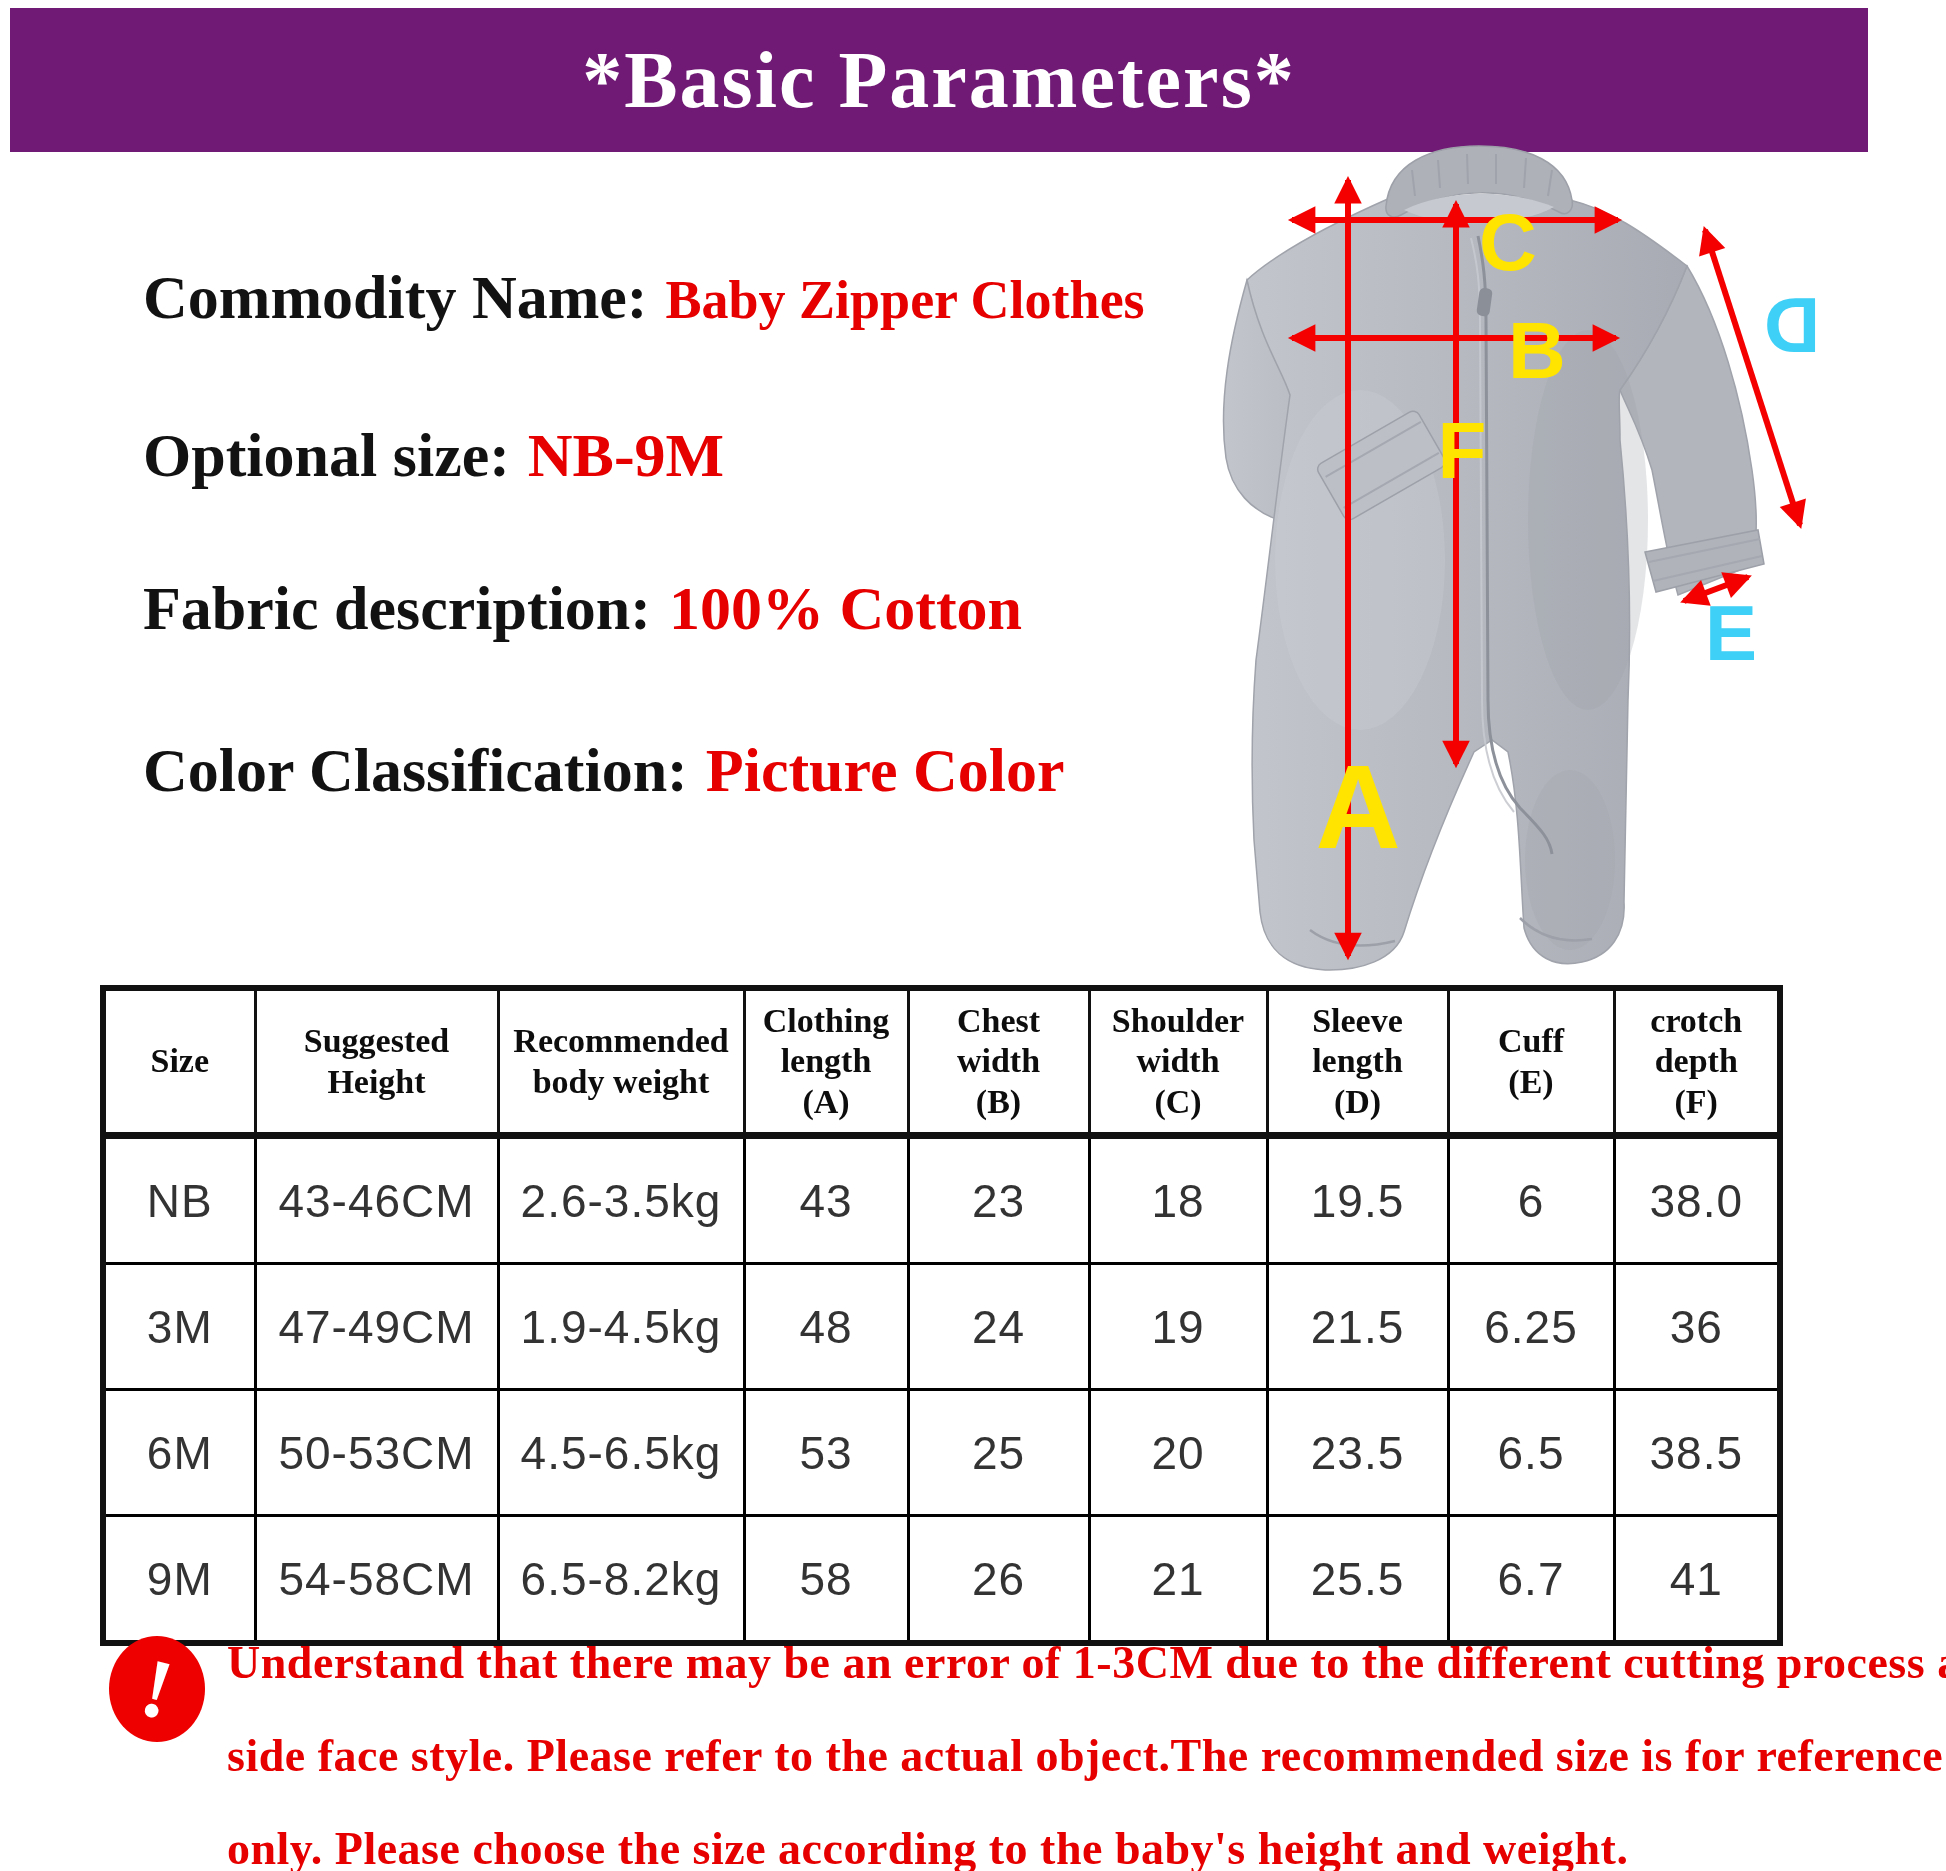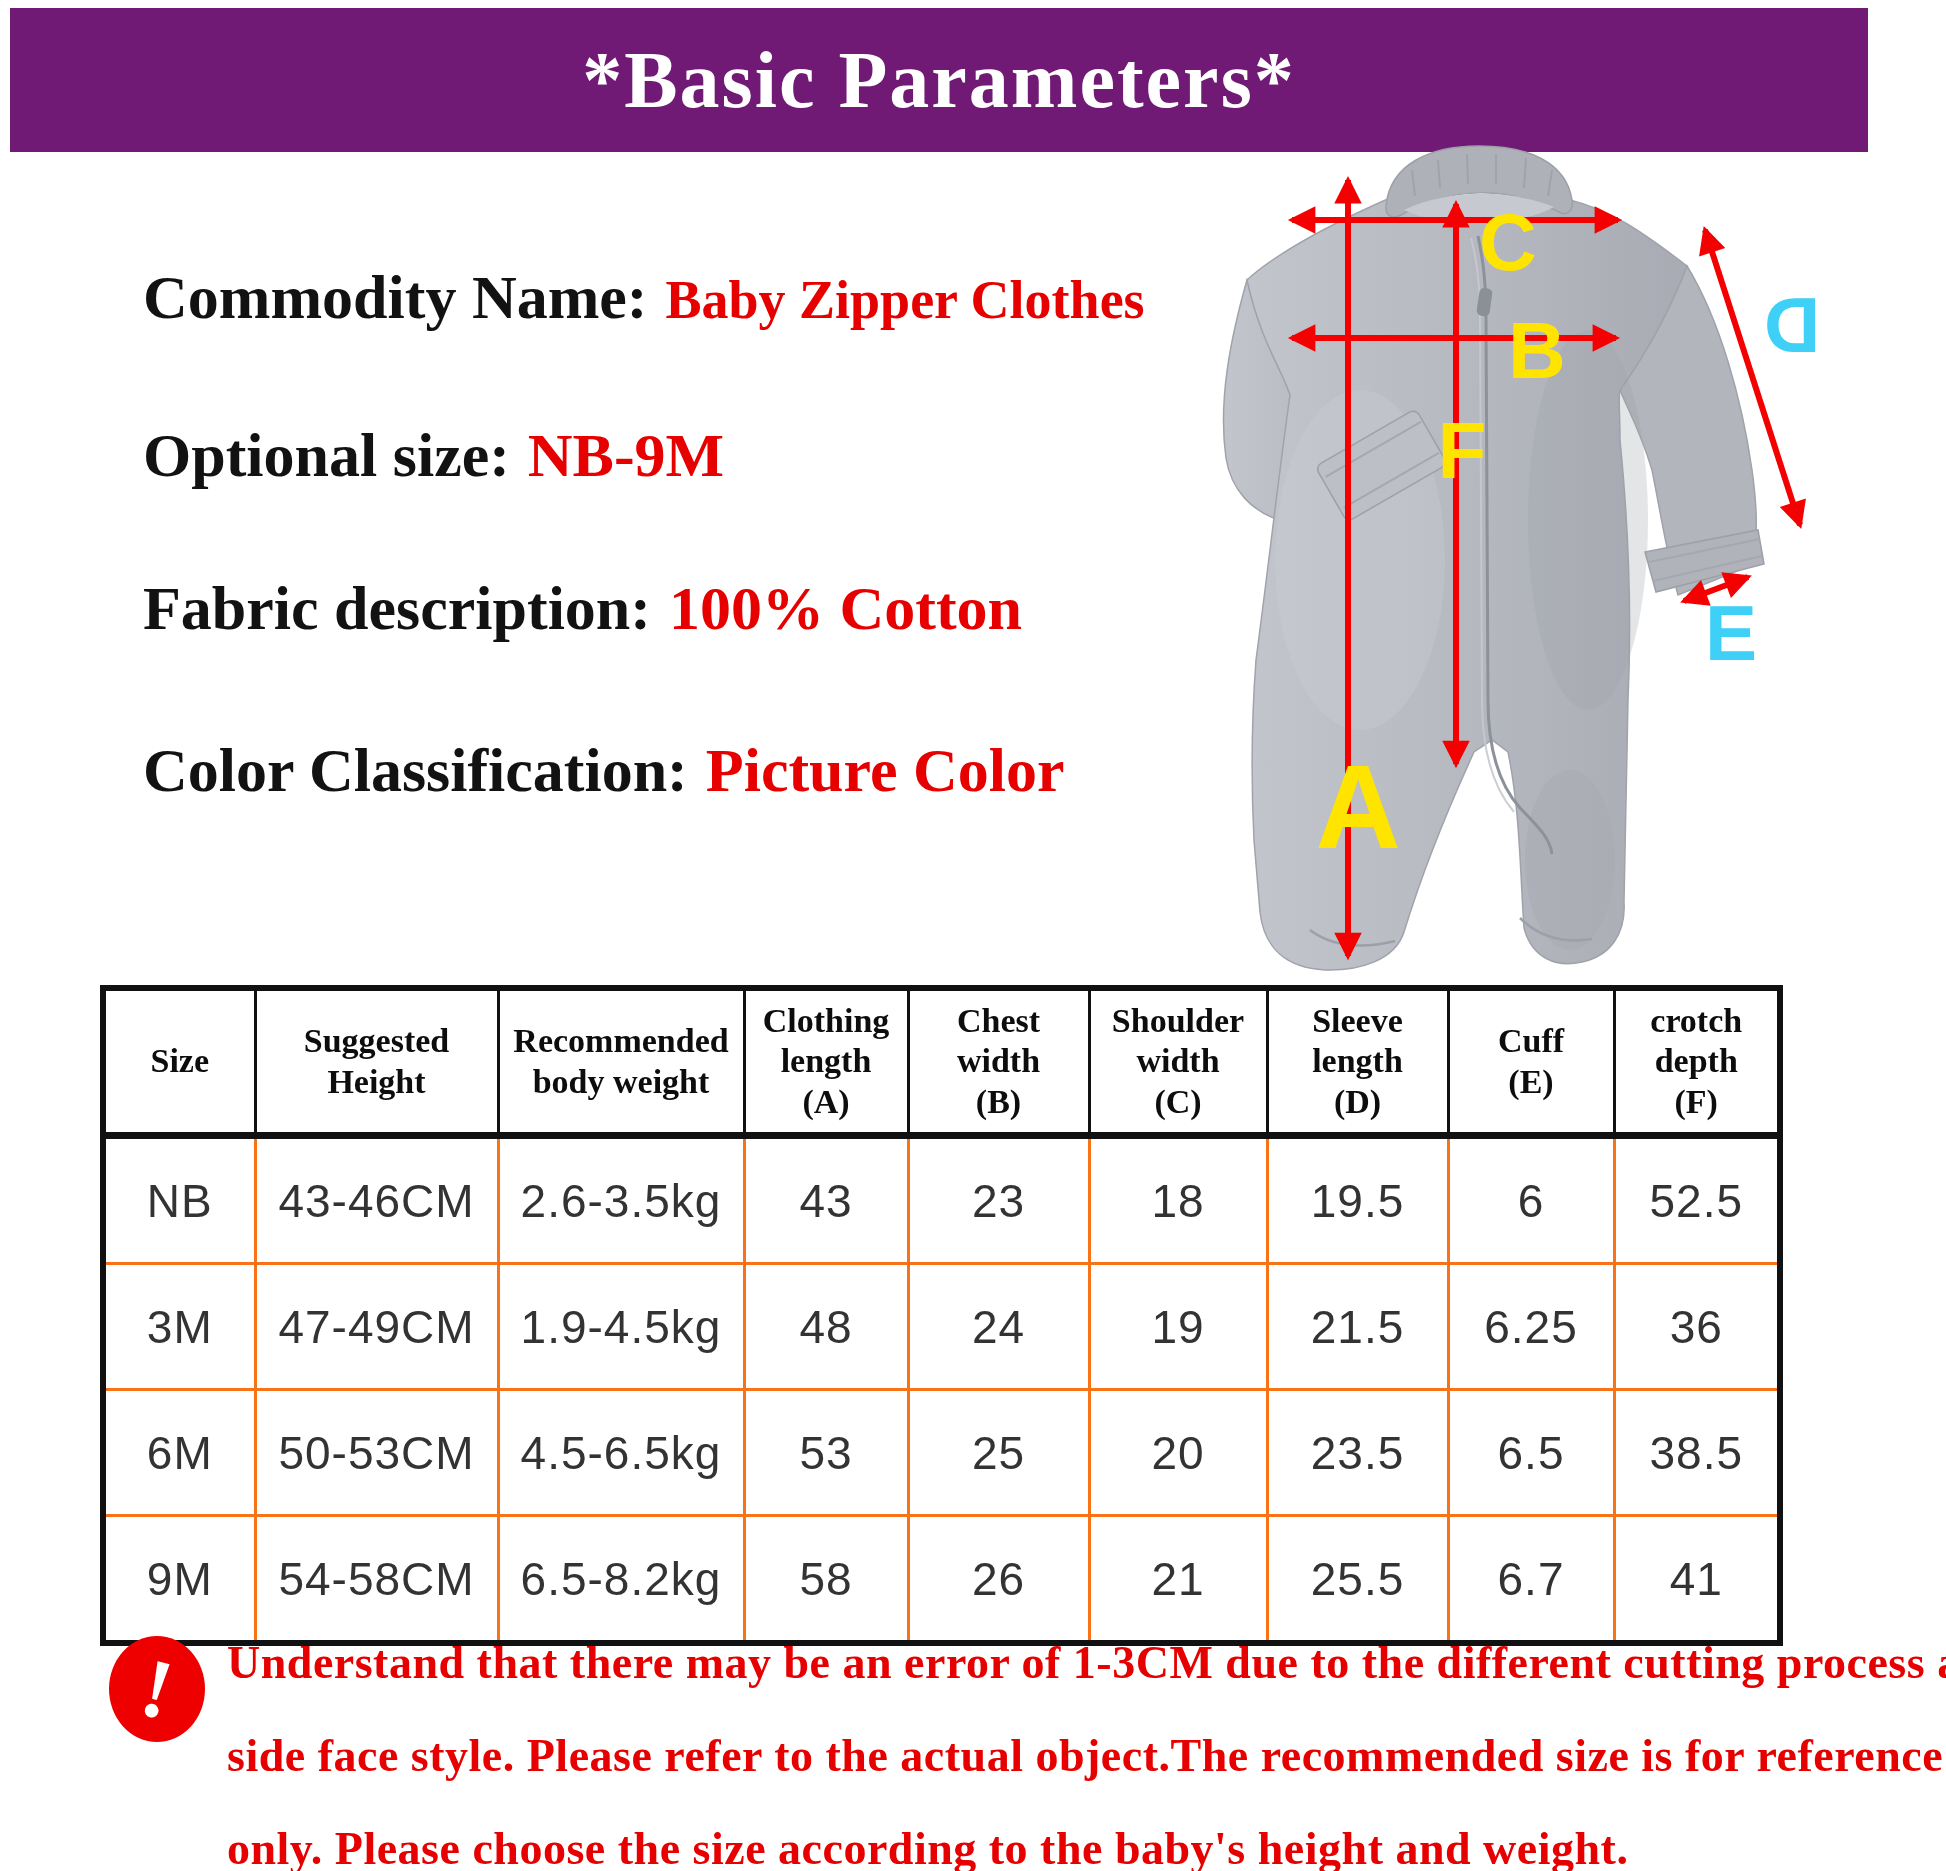--- a/index.html
+++ b/index.html
@@ -24,21 +24,21 @@
   
   .diagram{position:absolute;left:1190px;top:140px;width:640px;height:835px;}
 
   
   .size-table{position:absolute;left:100px;top:985px;border-collapse:collapse;table-layout:fixed;
               border:6px solid #111;}
   .size-table th{border:3px solid #111;border-bottom:7px solid #111;height:141px;
                  font-family:"Liberation Serif","DejaVu Serif",serif;font-weight:bold;
                  font-size:34px;line-height:1.18;color:#0d0d0d;text-align:center;
                  vertical-align:middle;white-space:pre-line;padding:0 4px;}
-  .size-table td{border:3px solid #f97316;height:121px;text-align:center;vertical-align:middle;
+  .size-table td{border:3px solid #000000;height:121px;text-align:center;vertical-align:middle;
                  font-family:"Liberation Sans","DejaVu Sans",sans-serif;font-weight:300;
                  font-size:46px;color:#333;letter-spacing:1px;}
 
   
   .warning-icon{position:absolute;left:109px;top:1636px;width:96px;height:106px;
                 background:#ee0000;border-radius:50%;display:flex;align-items:center;justify-content:center;}
   .warning-icon span{color:#ffffff;font-size:84px;font-weight:bold;transform:rotate(14deg);
                      font-family:"Liberation Serif",serif;line-height:1;}
   .disclaimer-line{position:absolute;left:227px;color:#e60000;font-weight:bold;font-size:46px;
                    white-space:nowrap;letter-spacing:0.5px;}
@@ -197,21 +197,21 @@
     <tbody>
         <tr>
           <td>NB</td>
           <td>43-46CM</td>
           <td>2.6-3.5kg</td>
           <td>43</td>
           <td>23</td>
           <td>18</td>
           <td>19.5</td>
           <td>6</td>
-          <td>52.5</td>
+          <td>38.0</td>
         </tr>
         <tr>
           <td>3M</td>
           <td>47-49CM</td>
           <td>1.9-4.5kg</td>
           <td>48</td>
           <td>24</td>
           <td>19</td>
           <td>21.5</td>
           <td>6.25</td>

